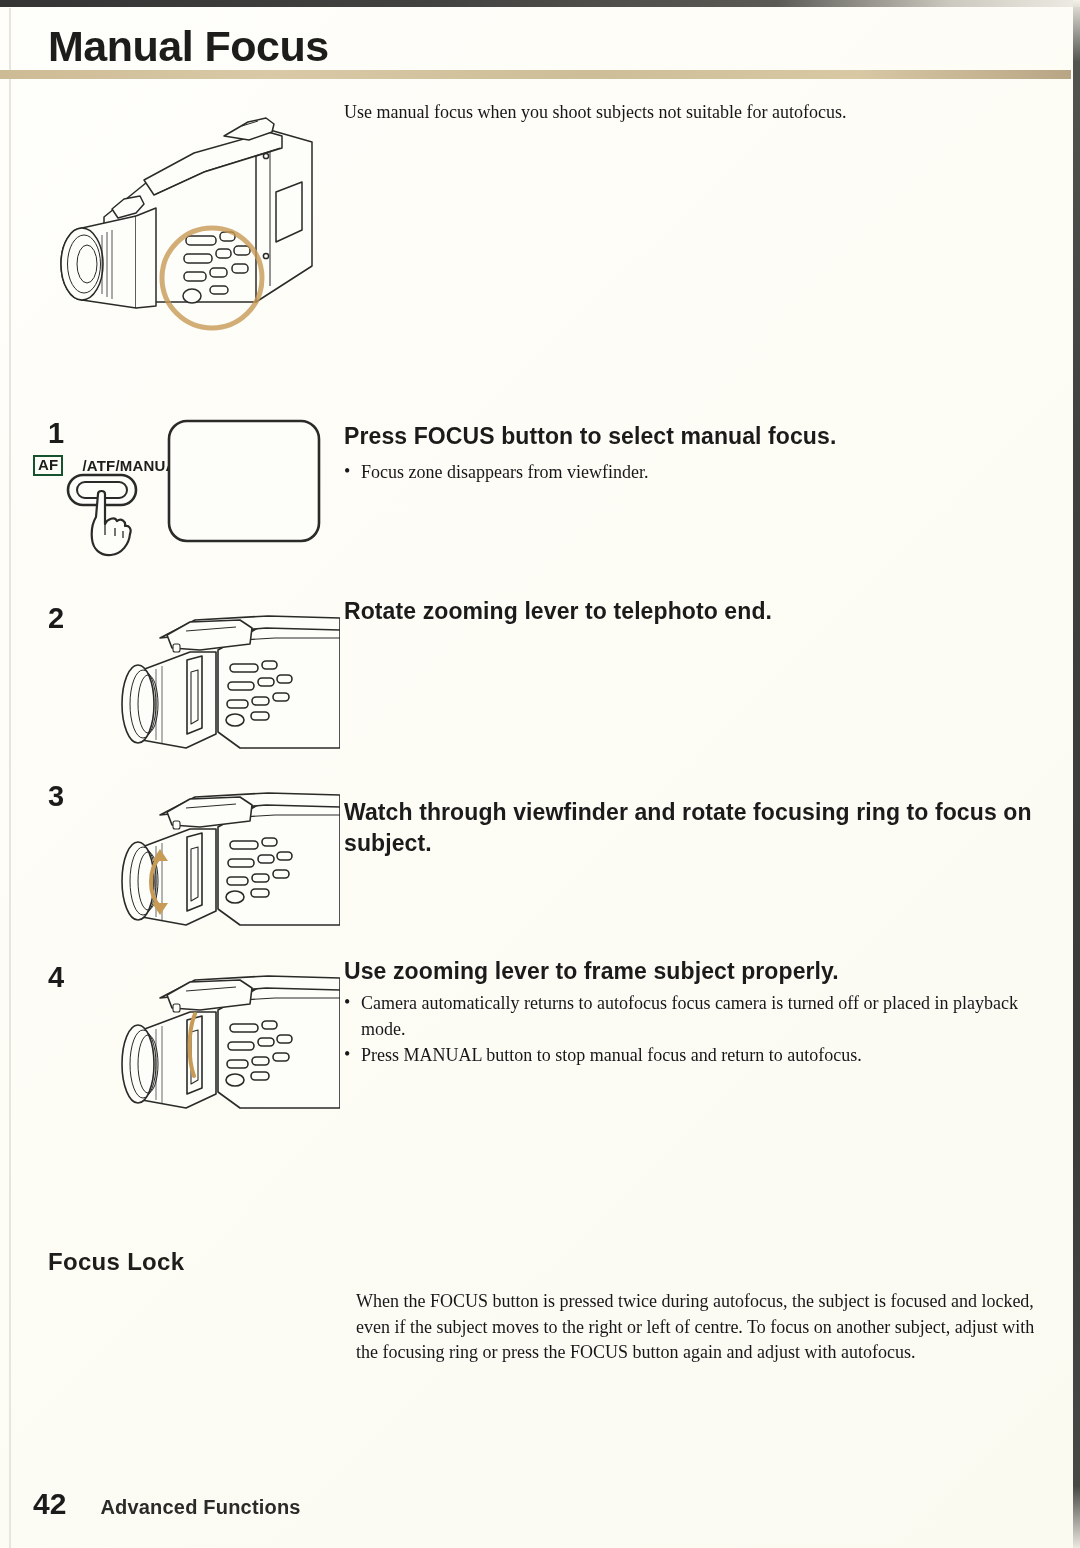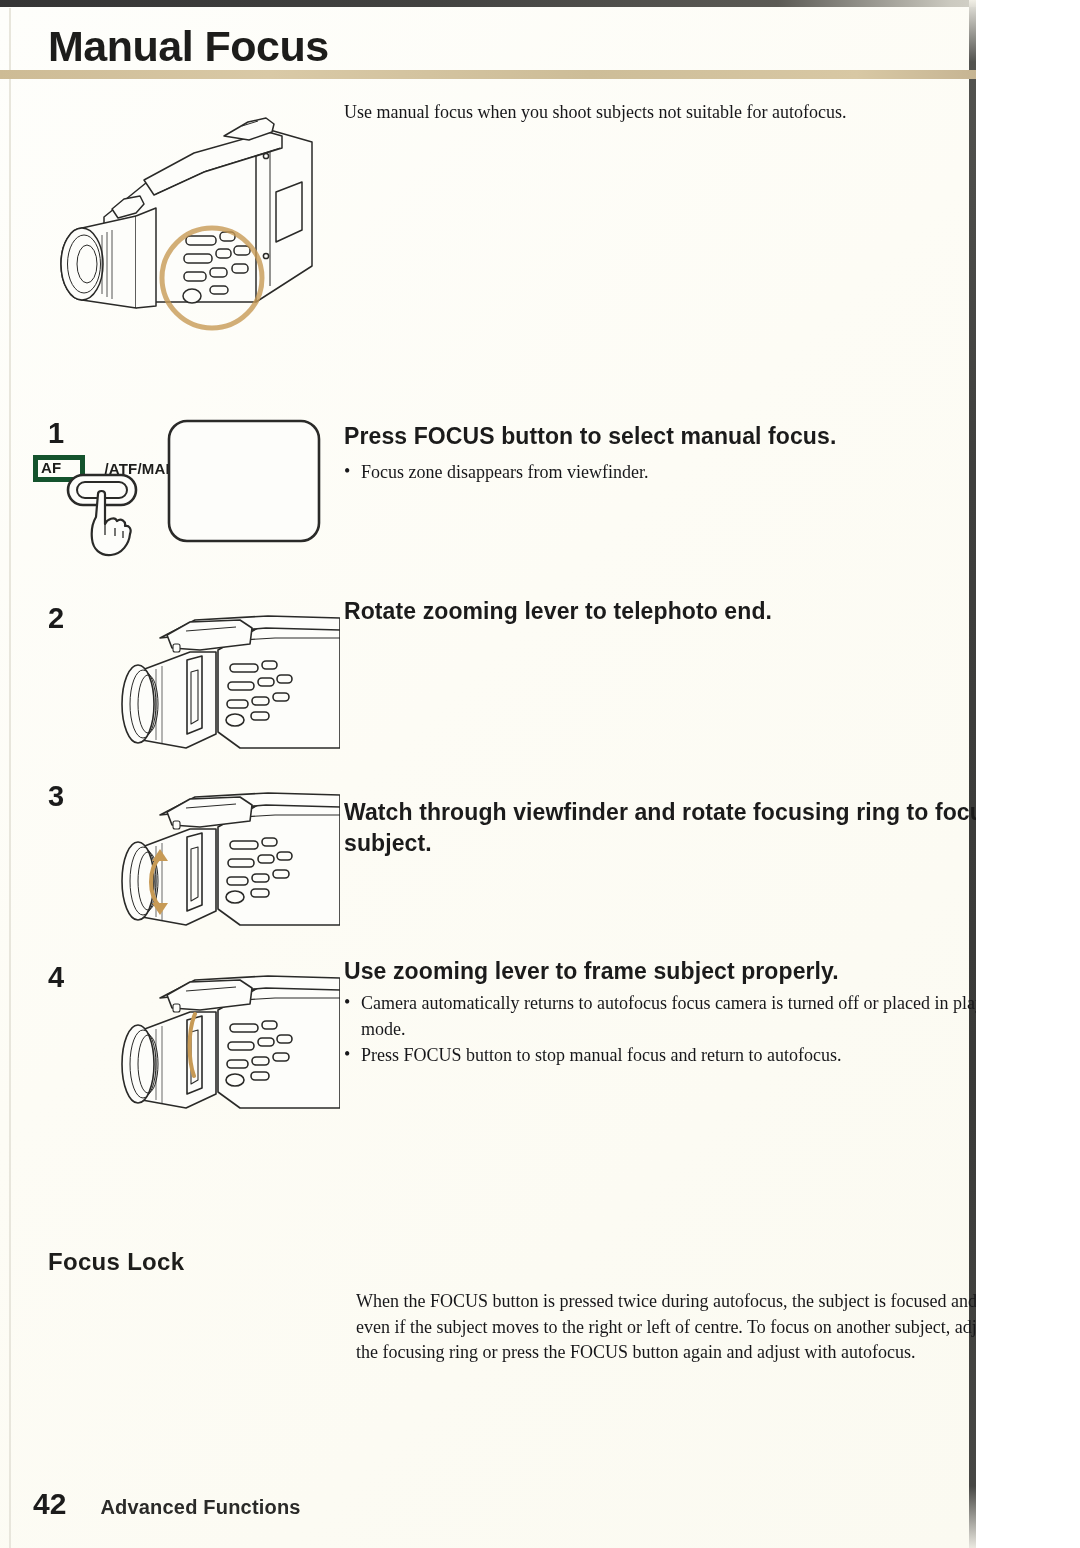--- a/index.html
+++ b/index.html
@@ -6,21 +6,21 @@
   html, body {
     margin: 0;
     padding: 0;
     background: #ffffff;
   }
   body {
     font-family: "Liberation Serif", serif;
   }
   .page {
     position: relative;
-    width: 976px;
+    width: 1080px;
     height: 1548px;
     background: #a3a3a3;
     overflow: hidden;
   }
 
   
   .scan-top-edge {
     position: absolute;
     top: 0; left: 0;
     width: 1080px; height: 7px;
@@ -128,22 +128,22 @@
     display: flex;
     align-items: center;
     font-family: "Liberation Sans", sans-serif;
     font-weight: bold;
     font-size: 15px;
     color: #1d1d1b;
     letter-spacing: .2px;
     white-space: nowrap;
   }
   .af-box {
-    border: 5px solid #14532d;
-    padding: 0px 19px 1px 3px;
+    border: 2px solid #14532d;
+    padding: 0px 3px 1px 3px;
     line-height: 1.05;
     margin-right: 19px;
   }
 
   
   .section-head {
     position: absolute;
     left: 48px;
     top: 1248px;
     font-family: "Liberation Sans", sans-serif;
@@ -401,21 +401,21 @@
 
         <g stroke="#c79a55" stroke-width="4" fill="none" stroke-linecap="round">
           <path d="M105 46 C98 62 98 92 104 108"></path>
         </g>
       </svg>
     </div>
 
     <div class="step-head sans-head" style="left:344px; top:956px; width:700px;">Use zooming lever to frame subject properly.</div>
     <div class="bullets serif" style="left:344px; top:991px;">
       <div class="bullet">Camera automatically returns to autofocus focus camera is turned off or placed in playback mode.</div>
-      <div class="bullet">Press FOCUS button to stop manual focus and return to autofocus.</div>
+      <div class="bullet">Press MANUAL button to stop manual focus and return to autofocus.</div>
     </div>
 
     <div class="section-head">Focus Lock</div>
     <div class="section-body serif">When the FOCUS button is pressed twice during autofocus, the subject is focused and locked, even if the subject moves to the right or left of centre. To focus on another subject, adjust with the focusing ring or press the FOCUS button again and adjust with autofocus.</div>
 
     <div class="footer">
       <span class="folio">42</span>
       <span class="footer-label">Advanced Functions</span>
     </div>
 

